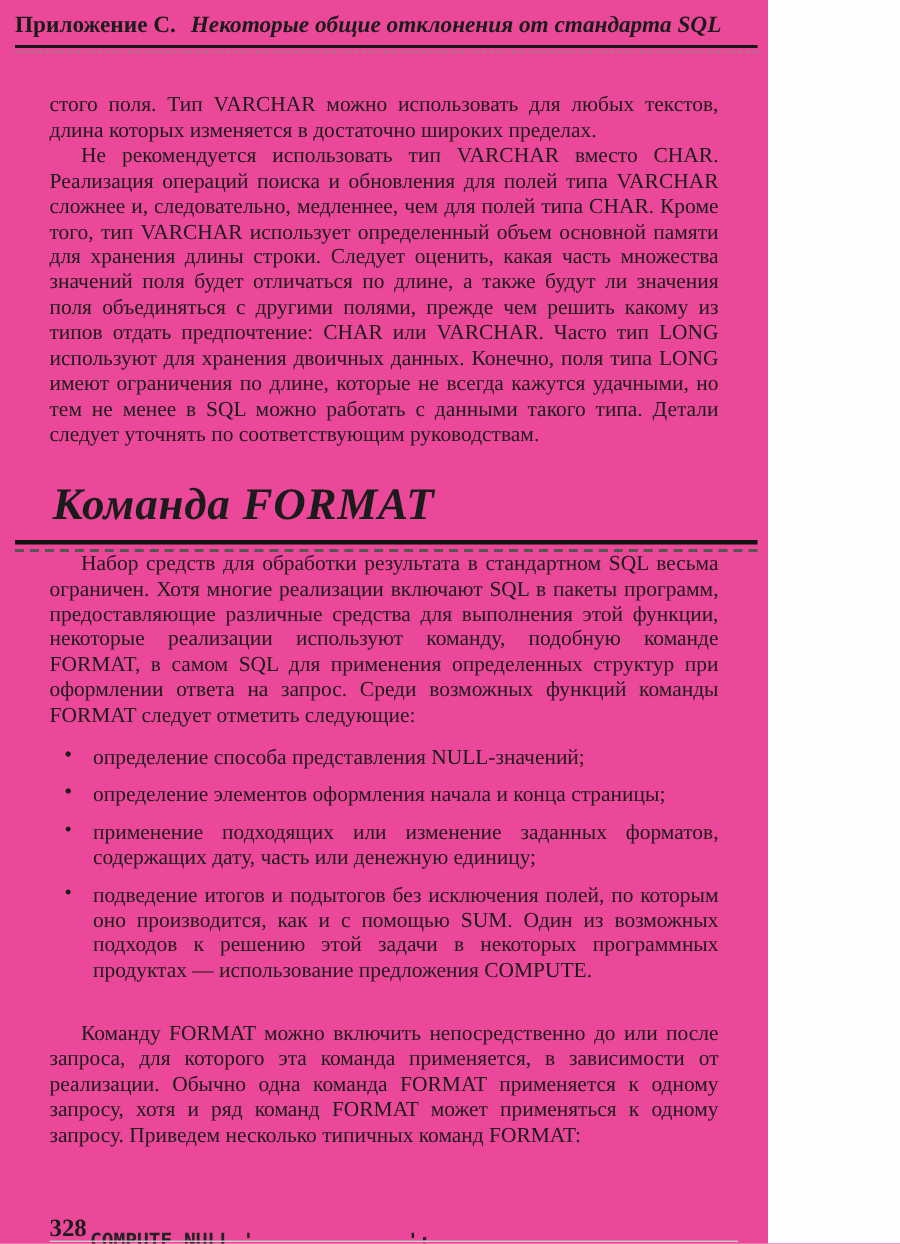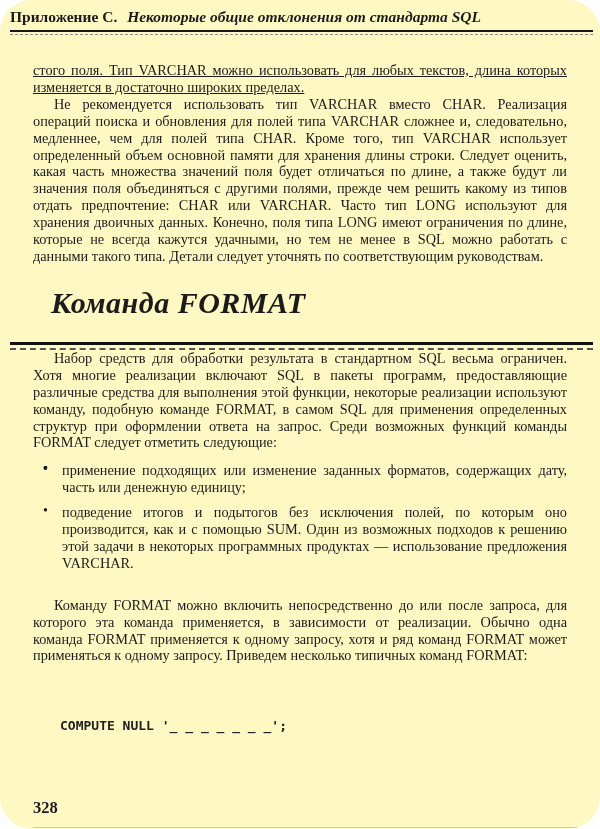--- a/index.html
+++ b/index.html
@@ -5,26 +5,25 @@
   html, body { margin: 0; padding: 0; }
   body {
     width: 600px; height: 829px;
     background: #fefefe;
     font-family: "Liberation Serif", serif;
     color: #1b1b1b;
     -webkit-font-smoothing: antialiased;
   }
   .page {
     position: relative;
-    width: 600px; height: 829px;
+    width: 512px; height: 829px;
     box-sizing: border-box;
     padding: 7px 33px 0 33px;
     overflow: hidden;
-    background: #fef9c3;
-    border-radius: 32px;
+    background: #ec4899;
   }
 
   
   .running-head {
     margin-left: -23px; margin-right: -26px;
     padding-bottom: 4px;
     border-bottom: 2px solid #171717;
     font-size: 15.5px;
     font-weight: bold;
     line-height: 19px;
@@ -40,30 +39,30 @@
 
   
   .content { margin-top: 27px; }
   .body-p {
     margin: 0;
     font-size: 14.3px;
     line-height: 16.9px;
     text-align: justify;
     text-indent: 21px;
   }
-  .body-p.no-indent { text-indent: 0; text-decoration: underline; }
+  .body-p.no-indent { text-indent: 0; }
 
   
   .section-head {
     margin: 21px -26px 0 -23px;
     padding: 0 0 6px 25px;
     border-bottom: 3px solid #111;
   }
   .section-head h1 {
-    margin: 16px;
+    margin: 0;
     font-size: 30px;
     line-height: 34px;
     font-weight: bold;
     font-style: italic;
     letter-spacing: 0.5px;
   }
   .section-dash {
     margin: 3px -26px 0 -23px;
     border-top: 2px dashed #555;
     height: 0;
@@ -99,21 +98,21 @@
     font-size: 13px;
     font-weight: 600;
     line-height: 22.5px;
     color: #222;
     white-space: pre;
   }
 
   
   .page-footer {
     position: absolute;
-    left: 33px; bottom: 11px;
+    left: 33px; bottom: 0;
     font-size: 16.5px;
     font-weight: bold;
   }
   .bottom-line {
     position: absolute;
     left: 33px; right: 20px; bottom: 1px;
     border-top: 1px solid #c9c9c9;
     height: 0;
   }
 </style>
@@ -139,34 +138,36 @@
     <div class="section-dash"></div>
 
     <p class="body-p">Набор средств для обработки результата в стандартном SQL весьма ограничен. Хотя многие реализации включают SQL в пакеты программ, предоставляющие различные средства для выполнения этой функции, некоторые реализации используют команду, подобную команде FORMAT, в самом SQL для применения определенных структур при оформлении ответа на запрос. Среди возможных функций команды FORMAT следует отметить следующие:</p>
 
     <ul class="bullets">
       <li>
         <span class="bullet-dot">•</span>
       </li>
       <li>
         <span class="bullet-dot">•</span>
+        <span>определение способа представления NULL-значений;</span>
       </li>
       <li>
         <span class="bullet-dot">•</span>
       </li>
       <li>
         <span class="bullet-dot">•</span>
+        <span>определение элементов оформления начала и конца страницы;</span>
       </li>
       <li>
         <span class="bullet-dot">•</span>
         <span>применение подходящих или изменение заданных форматов, содержащих дату, часть или денежную единицу;</span>
       </li>
       <li>
         <span class="bullet-dot">•</span>
-        <span>подведение итогов и подытогов без исключения полей, по которым оно производится, как и с помощью SUM. Один из возможных подходов к решению этой задачи в некоторых программных продуктах — использование предложения VARCHAR.</span>
+        <span>подведение итогов и подытогов без исключения полей, по которым оно производится, как и с помощью SUM. Один из возможных подходов к решению этой задачи в некоторых программных продуктах — использование предложения COMPUTE.</span>
       </li>
     </ul>
 
     <p class="body-p after-list">Команду FORMAT можно включить непосредственно до или после запроса, для которого эта команда применяется, в зависимости от реализации. Обычно одна команда FORMAT применяется к одному запросу, хотя и ряд команд FORMAT может применяться к одному запросу. Приведем несколько типичных команд FORMAT:</p>
 
     <div class="code-block">
       <div>COMPUTE NULL '_ _ _ _ _ _ _';</div>
       
       
     </div>

